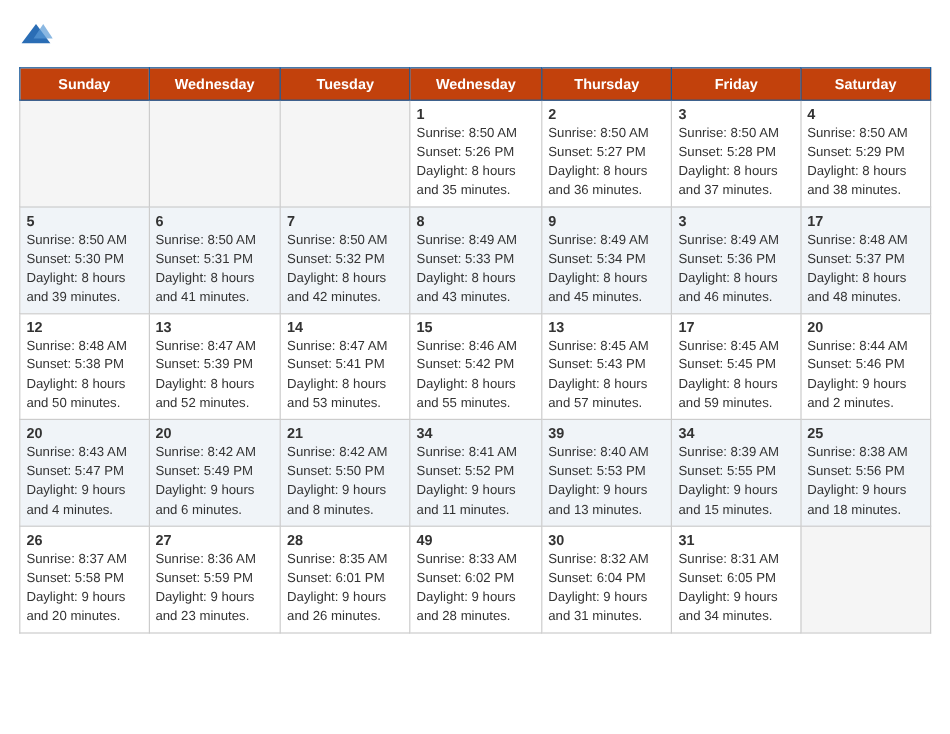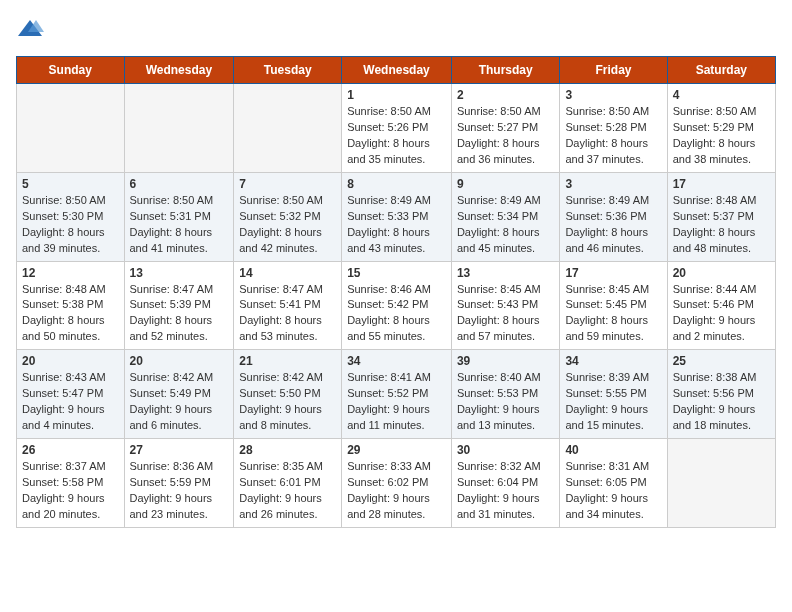--- a/index.html
+++ b/index.html
@@ -244,27 +244,27 @@
         </td>
         <td>
           <span class="day-number">27</span>
           <div class="cell-content">Sunrise: 8:36 AM<br>Sunset: 5:59 PM<br>Daylight: 9 hours<br>and 23 minutes.</div>
         </td>
         <td>
           <span class="day-number">28</span>
           <div class="cell-content">Sunrise: 8:35 AM<br>Sunset: 6:01 PM<br>Daylight: 9 hours<br>and 26 minutes.</div>
         </td>
         <td>
-          <span class="day-number">29</span>
+          <span class="day-number">49</span>
           <div class="cell-content">Sunrise: 8:33 AM<br>Sunset: 6:02 PM<br>Daylight: 9 hours<br>and 28 minutes.</div>
         </td>
         <td>
           <span class="day-number">30</span>
           <div class="cell-content">Sunrise: 8:32 AM<br>Sunset: 6:04 PM<br>Daylight: 9 hours<br>and 31 minutes.</div>
         </td>
         <td>
-          <span class="day-number">40</span>
+          <span class="day-number">31</span>
           <div class="cell-content">Sunrise: 8:31 AM<br>Sunset: 6:05 PM<br>Daylight: 9 hours<br>and 34 minutes.</div>
         </td>
         <td class="empty"></td>
       </tr>
     </tbody>
 </table>
 
 </body></html>

